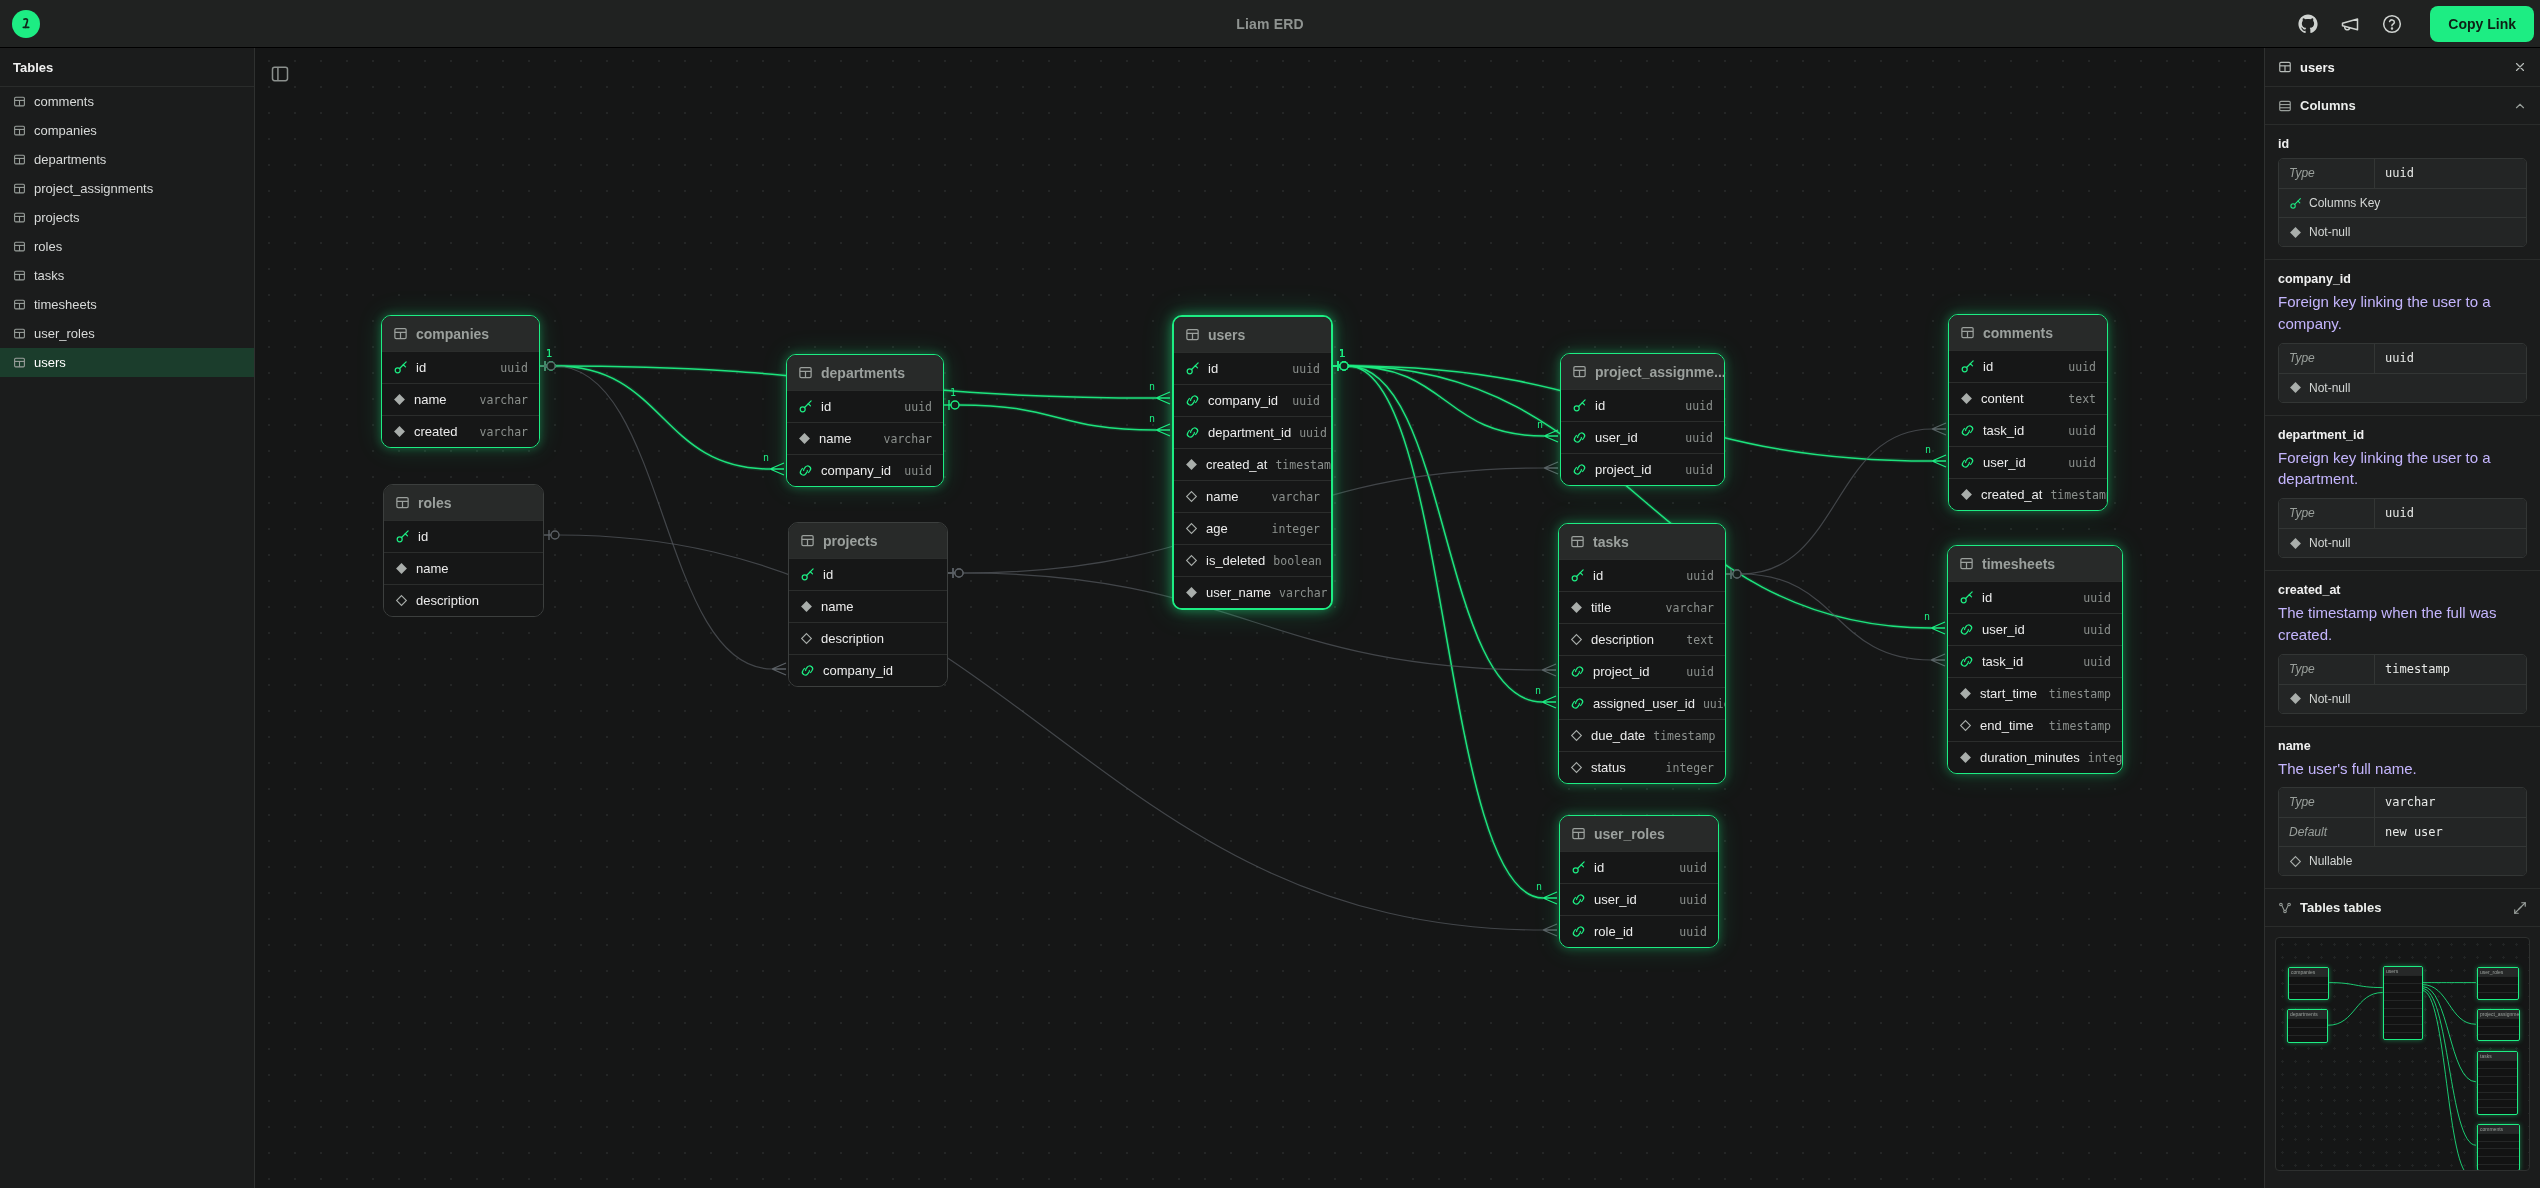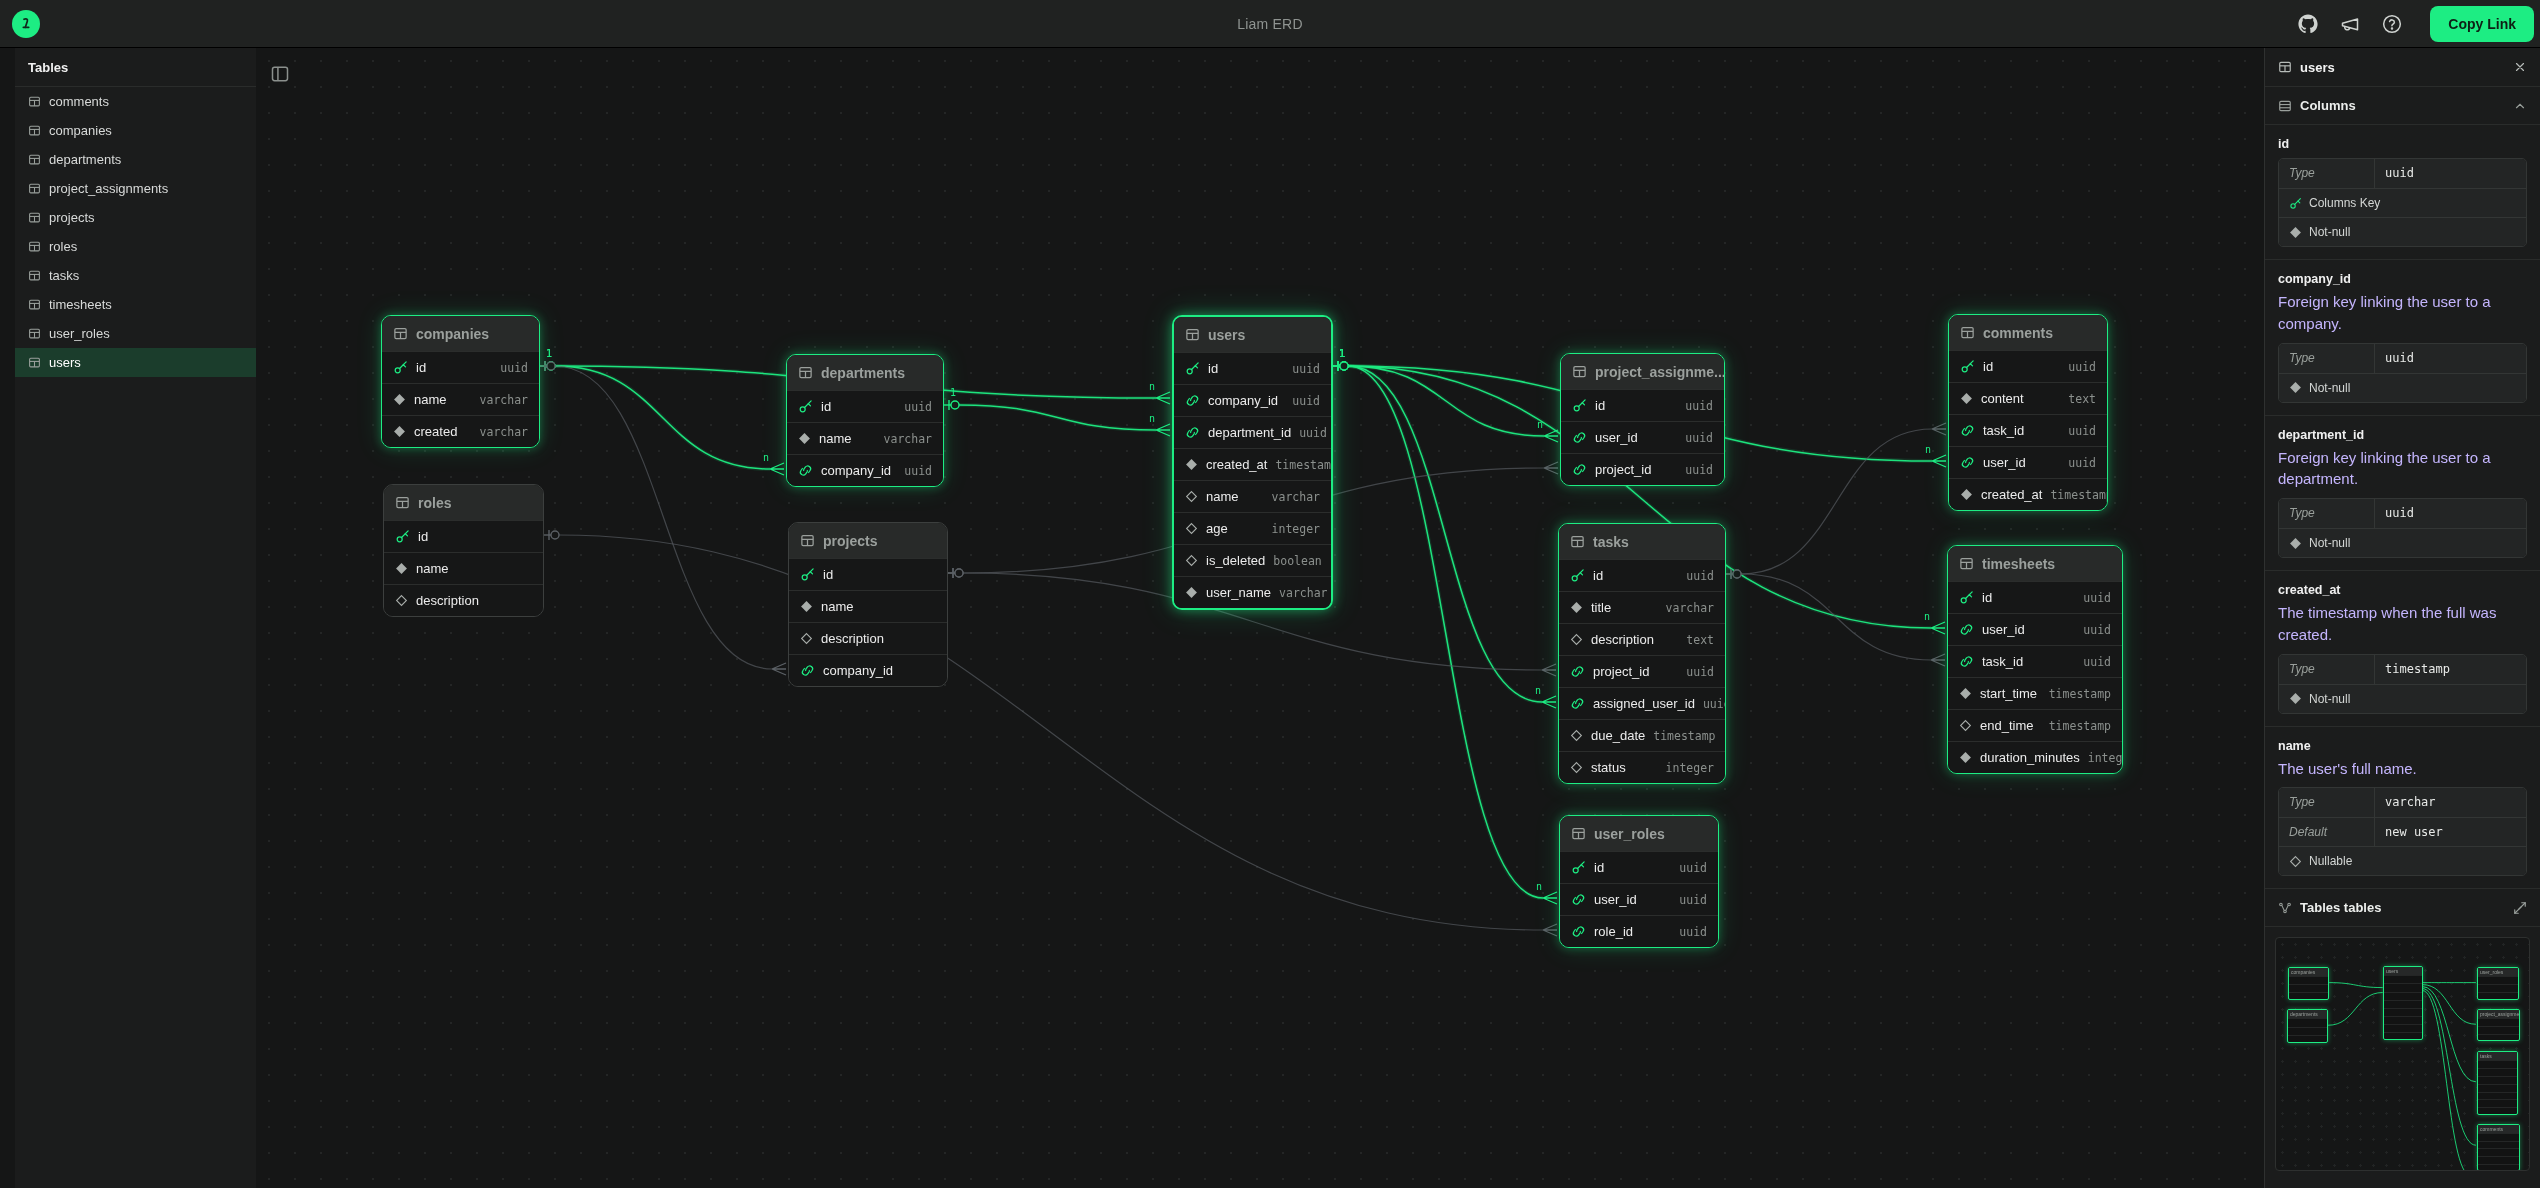--- a/index.html
+++ b/index.html
@@ -7,29 +7,29 @@
     font-family:"Liberation Sans", sans-serif; color:#e6e6e6; }
   .mono { font-family:"DejaVu Sans Mono", monospace; }
 
   
   #topbar { position:absolute; left:0; top:0; width:2540px; height:48px;
     background:#202221; border-bottom:1px solid #000; display:flex; align-items:center; }
   #logo { position:absolute; left:12px; top:10px; width:28px; height:28px; border-radius:50%;
     background:#1ded83; display:flex; align-items:center; justify-content:center;
     color:#10291c; font-weight:bold; font-size:16px; }
   #app-title { position:absolute; left:0; right:0; text-align:center; color:#8f9491;
-    font-size:14px; font-weight:400; letter-spacing:.2px; }
+    font-size:14px; font-weight:700; letter-spacing:.2px; }
   #topbar-right { position:absolute; right:0; top:0; height:48px; display:flex; align-items:center; gap:22px; }
   .tb-icon { width:20px; height:20px; color:#cfd3d0; cursor:pointer; }
   #copy-link { margin-left:6px; margin-right:6px; height:36px; padding:0 18px; border-radius:8px;
     background:#1ded83; color:#0e2015; font-size:14px; font-weight:600; border:none;
     display:flex; align-items:center; cursor:pointer; }
 
   
-  #sidebar { position:absolute; left:15px; top:48px; width:255px; height:1140px;
+  #sidebar { position:absolute; left:0; top:48px; width:255px; height:1140px;
     background:#1b1c1c; border-right:1px solid #2f3130; }
   #sidebar-header { height:39px; display:flex; align-items:center; padding:0 13px;
     font-size:13px; font-weight:700; color:#f0f0f0; border-bottom:1px solid #2a2c2b; }
   .sb-item { height:29px; display:flex; align-items:center; gap:8px; padding:0 13px;
     font-size:13px; color:#d8dad9; cursor:pointer; }
   .sb-item svg { width:13px; height:13px; color:#9aa09c; flex:0 0 auto; }
   .sb-item.selected { background:rgba(29,237,131,.16); color:#fff; }
 
   
   #canvas { position:absolute; left:256px; top:48px; width:2008px; height:1140px;

